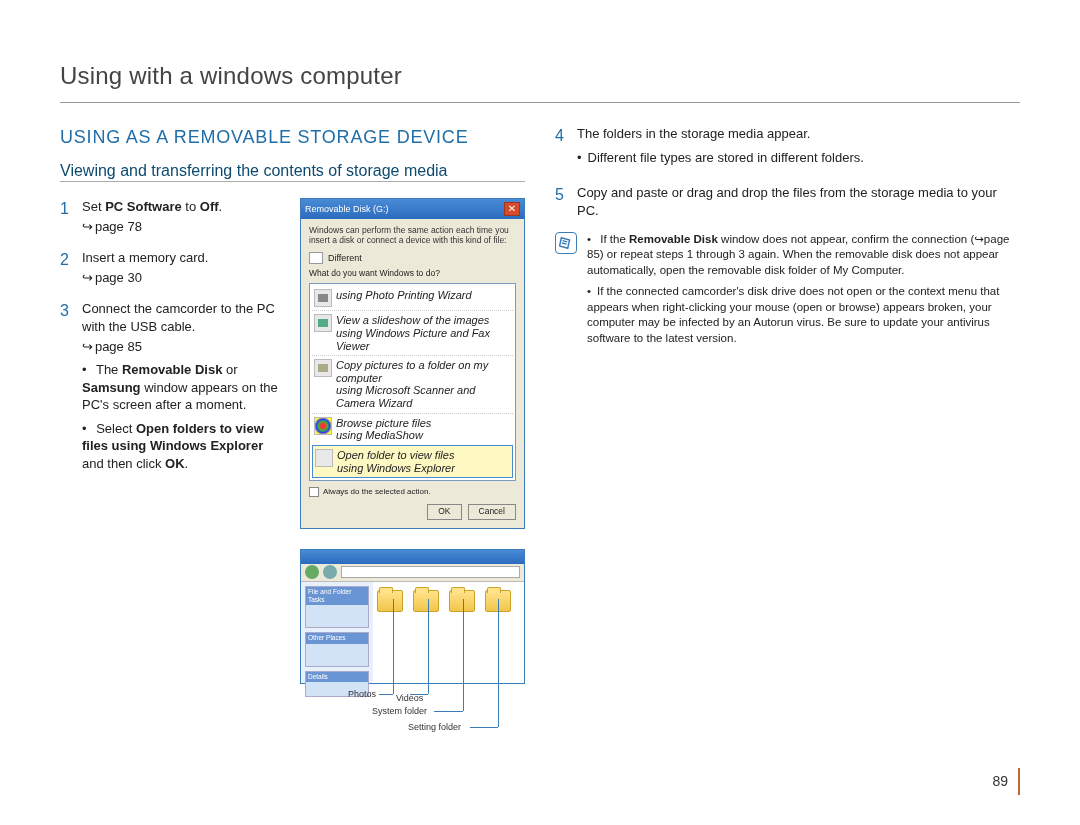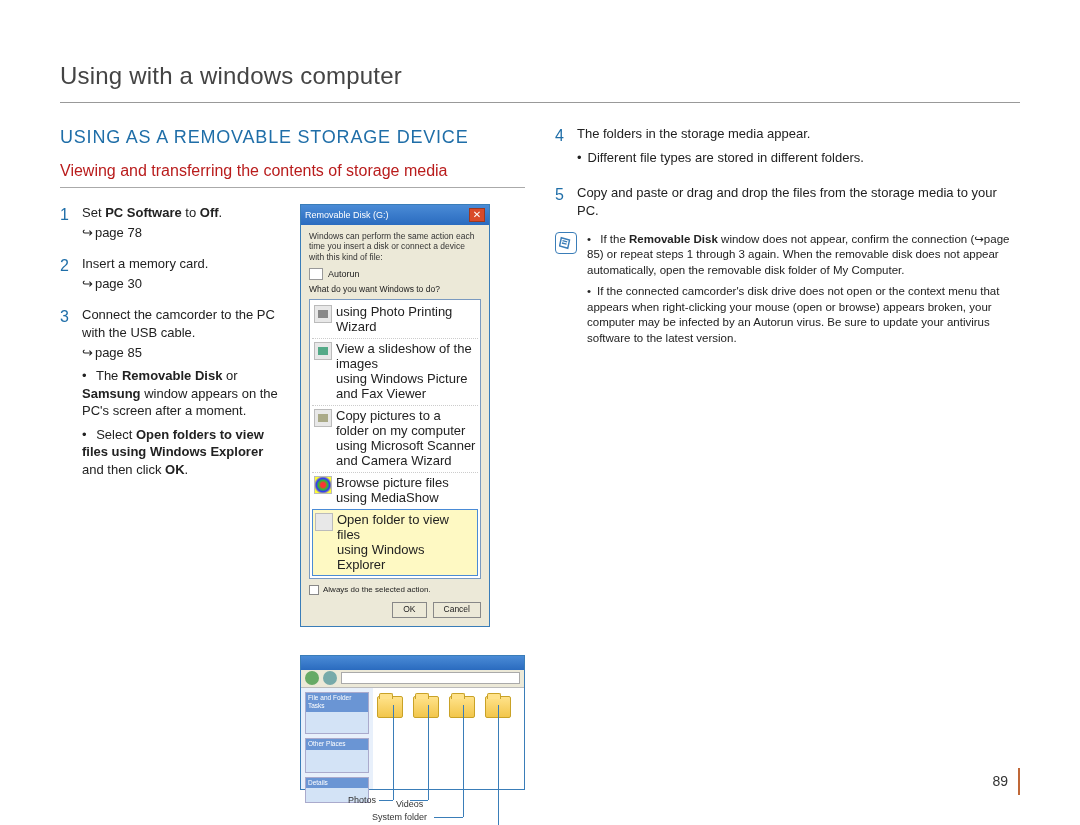--- a/index.html
+++ b/index.html
@@ -36,22 +36,21 @@
     font-weight: 400;
     margin-bottom: 10px;
   }
   .intro {
     font-size: 13px;
     margin-bottom: 14px;
   }
   .sub-heading {
     font-size: 16px;
     font-weight: 300;
-    color: #b91c1c;
-    padding-bottom: 6px;
+    color: #0c4a6e;
     border-bottom: 1px solid #aaa;
     margin-bottom: 16px;
   }
   .left-flex { display: flex; gap: 14px; }
   .steps-left { flex: 1; }
   .figures { width: 225px; }
   .step { display: flex; gap: 10px; margin-bottom: 14px; }
   .step-num {
     color: #1f6ea8;
     font-size: 16px;
@@ -73,25 +72,25 @@
     display: flex; align-items: center; justify-content: center;
     flex-shrink: 0;
   }
   .note-icon svg { width: 14px; height: 14px; }
   .note-list { list-style: none; font-size: 11.5px; line-height: 1.35; flex:1;}
   .note-list li::before { content: "•"; margin-right: 6px; }
   .note-list li { margin-bottom: 6px; }
 
   
   .fig1 {
-    width: 190px;
+    width: 225px;
     border: 1px solid #3a7db8;
     font-size: 9px;
     background: #fff;
-    margin-bottom: 28px;
+    margin-bottom: 20px;
   }
   .fig1-titlebar {
     background: linear-gradient(#4a8bd6, #2a6bbf);
     color: #fff;
     padding: 3px 4px;
     display: flex; justify-content: space-between; align-items: center;
   }
   .closebtn {
     width: 16px; height: 14px;
     background: #d94a2a;
@@ -106,21 +105,21 @@
   .pic-icon { width:14px; height:12px; background:#fff; border:1px solid #999;}
   .fig1-q { font-size: 8.5px; margin: 4px 0 4px 0; }
   .option-list { background:#fff; border:1px solid #7a9ac0; padding:2px; }
   .opt { display:flex; gap:4px; padding:3px 2px; align-items:flex-start;}
   .opt + .opt { border-top: 1px dotted #ccc; }
   .opt-icon { width:18px; height:18px; background:#e8e8e8; border:1px solid #bbb; flex-shrink:0; display:flex; align-items:center; justify-content:center;}
   .opt-icon.printer::after{content:"";width:10px;height:8px;background:#888;}
   .opt-icon.slideshow::after{content:"";width:10px;height:8px;background:#5a8;}
   .opt-icon.copy::after{content:"";width:10px;height:8px;background:#aa8;}
   .opt-icon.media{background:radial-gradient(circle,#f33 20%,#3b3 40%,#33f 60%,#ff3 80%);}
-  .opt-txt { font-size:13px; line-height:1.15;}
+  .opt-txt { font-size:11px; line-height:1.15;font-style:italic;}
   .opt.selected { background:#fef9c3; border:1px solid #4a8bd6;}
   .fig1-chk { display:flex; gap:4px; align-items:flex-start; margin:6px 0 6px 0; font-size:8px;}
   .chkbox { width:10px; height:10px; border:1px solid #888; background:#fff;}
   .fig1-btns { display:flex; justify-content:flex-end; gap:6px;}
   .winbtn { background:#ece9d8; border:1px solid #888; padding:1px 10px; font-size:8.5px;}
 
   
   .fig2-wrap { position: relative; }
   .fig2 {
     width: 225px;
@@ -212,21 +211,21 @@
 
         <div class="fig1">
           <div class="fig1-titlebar">
             <span>Removable Disk (G:)</span>
             <span class="closebtn">✕</span>
           </div>
           <div class="fig1-body">
             <div class="fig1-msg">Windows can perform the same action each time you insert a disk or connect a device with this kind of file:</div>
             <div class="fig1-cat">
                 <span class="pic-icon"></span>
-                <span>Autorun</span>
+                <span>Different</span>
               </div>
             <div class="fig1-q">What do you want Windows to do?</div>
             <div class="option-list">
               <div class="opt">
                   <span class="opt-icon printer"></span>
                   <span class="opt-txt"><span>using Photo Printing Wizard</span></span>
                 </div>
               <div class="opt">
                   <span class="opt-icon slideshow"></span>
                   <span class="opt-txt"><span>View a slideshow of the images</span><br><span>using Windows Picture and Fax Viewer</span></span>

